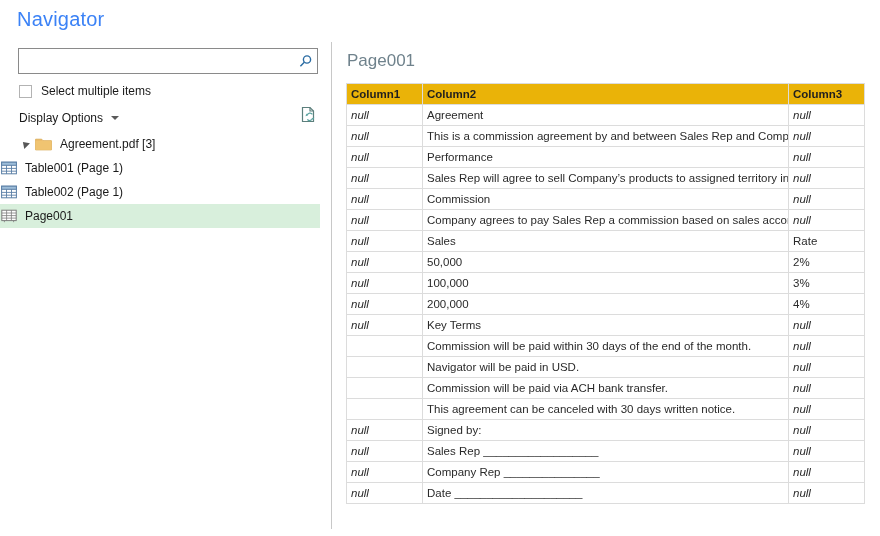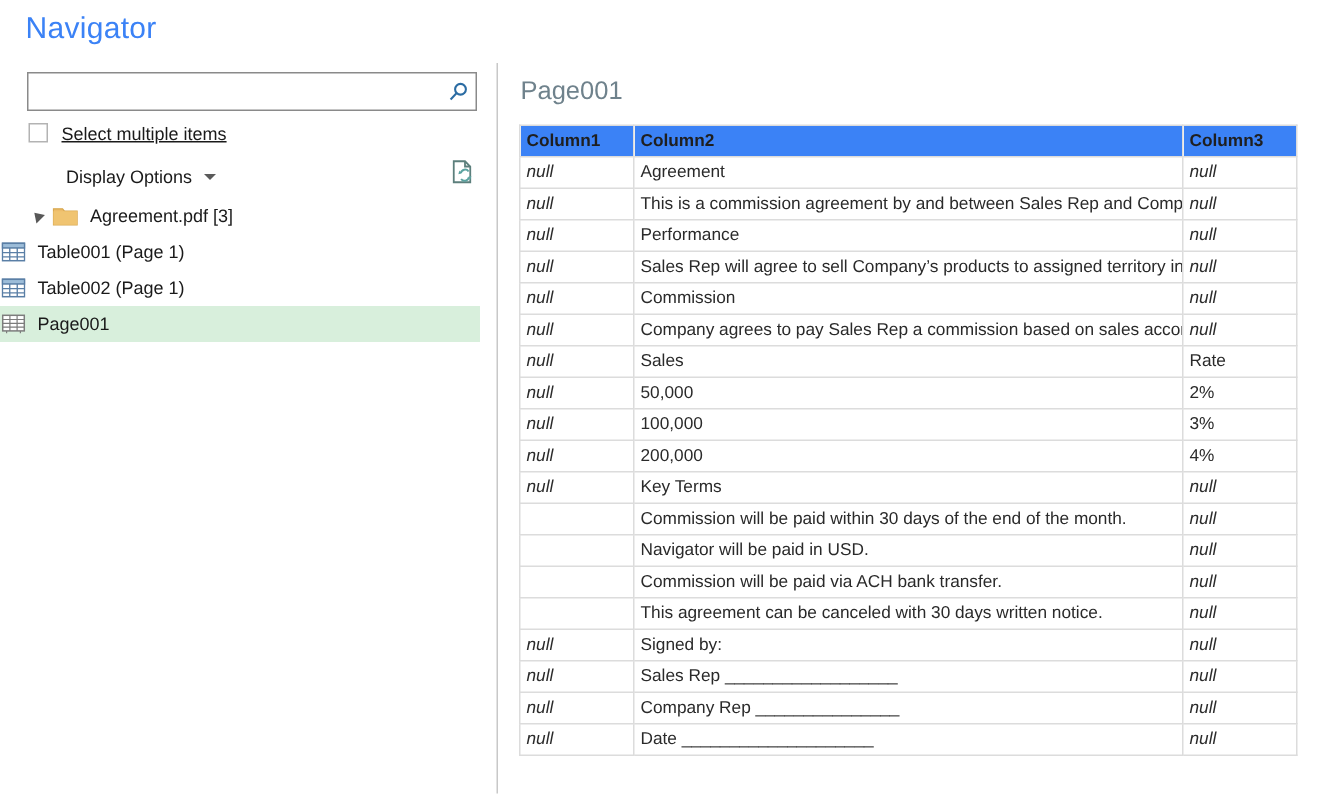--- a/index.html
+++ b/index.html
@@ -65,22 +65,21 @@
     justify-content: center;
     flex: 0 0 auto;
   }
 
   #select-multiple-row {
     position: absolute;
     left: 19px;
     top: 82px;
     height: 18px;
     display: flex;
-    align-items: flex-start;
-    text-decoration: underline;
+    align-items: center;
   }
   #select-multiple-checkbox {
     width: 13px;
     height: 13px;
     box-sizing: border-box;
     border: 1px solid #b3b3b3;
     background: #fff;
     flex: 0 0 auto;
   }
   #select-multiple-label {
@@ -90,21 +89,20 @@
     white-space: nowrap;
   }
 
   #display-options-row {
     position: absolute;
     left: 19px;
     top: 109px;
     height: 18px;
     display: flex;
     align-items: center;
-    margin-left: 25px;
   }
   #display-options-label {
     font-size: 12px;
     color: #1a1a1a;
     white-space: nowrap;
   }
   #display-options-caret {
     margin-left: 8px;
     width: 0; height: 0;
     border-left: 4px solid transparent;
@@ -205,21 +203,21 @@
     border: 1px solid #dcdcdc;
     height: 21px;
     padding: 0 4px;
     overflow: hidden;
     white-space: nowrap;
     text-overflow: clip;
     vertical-align: middle;
     box-sizing: border-box;
   }
   table#preview-table th {
-    background: #3b82f6;
+    background: #eab308;
     color: #1f1f1f;
     font-weight: bold;
     text-align: left;
     border-top: 1px solid #dcdcdc;
     border-bottom: 1px solid #dcdcdc;
   }
   table#preview-table td { color: #2a2a2a; }
   td.col1 { text-align: right; }
   td.col3 { text-align: left; }
   td.null-val {

